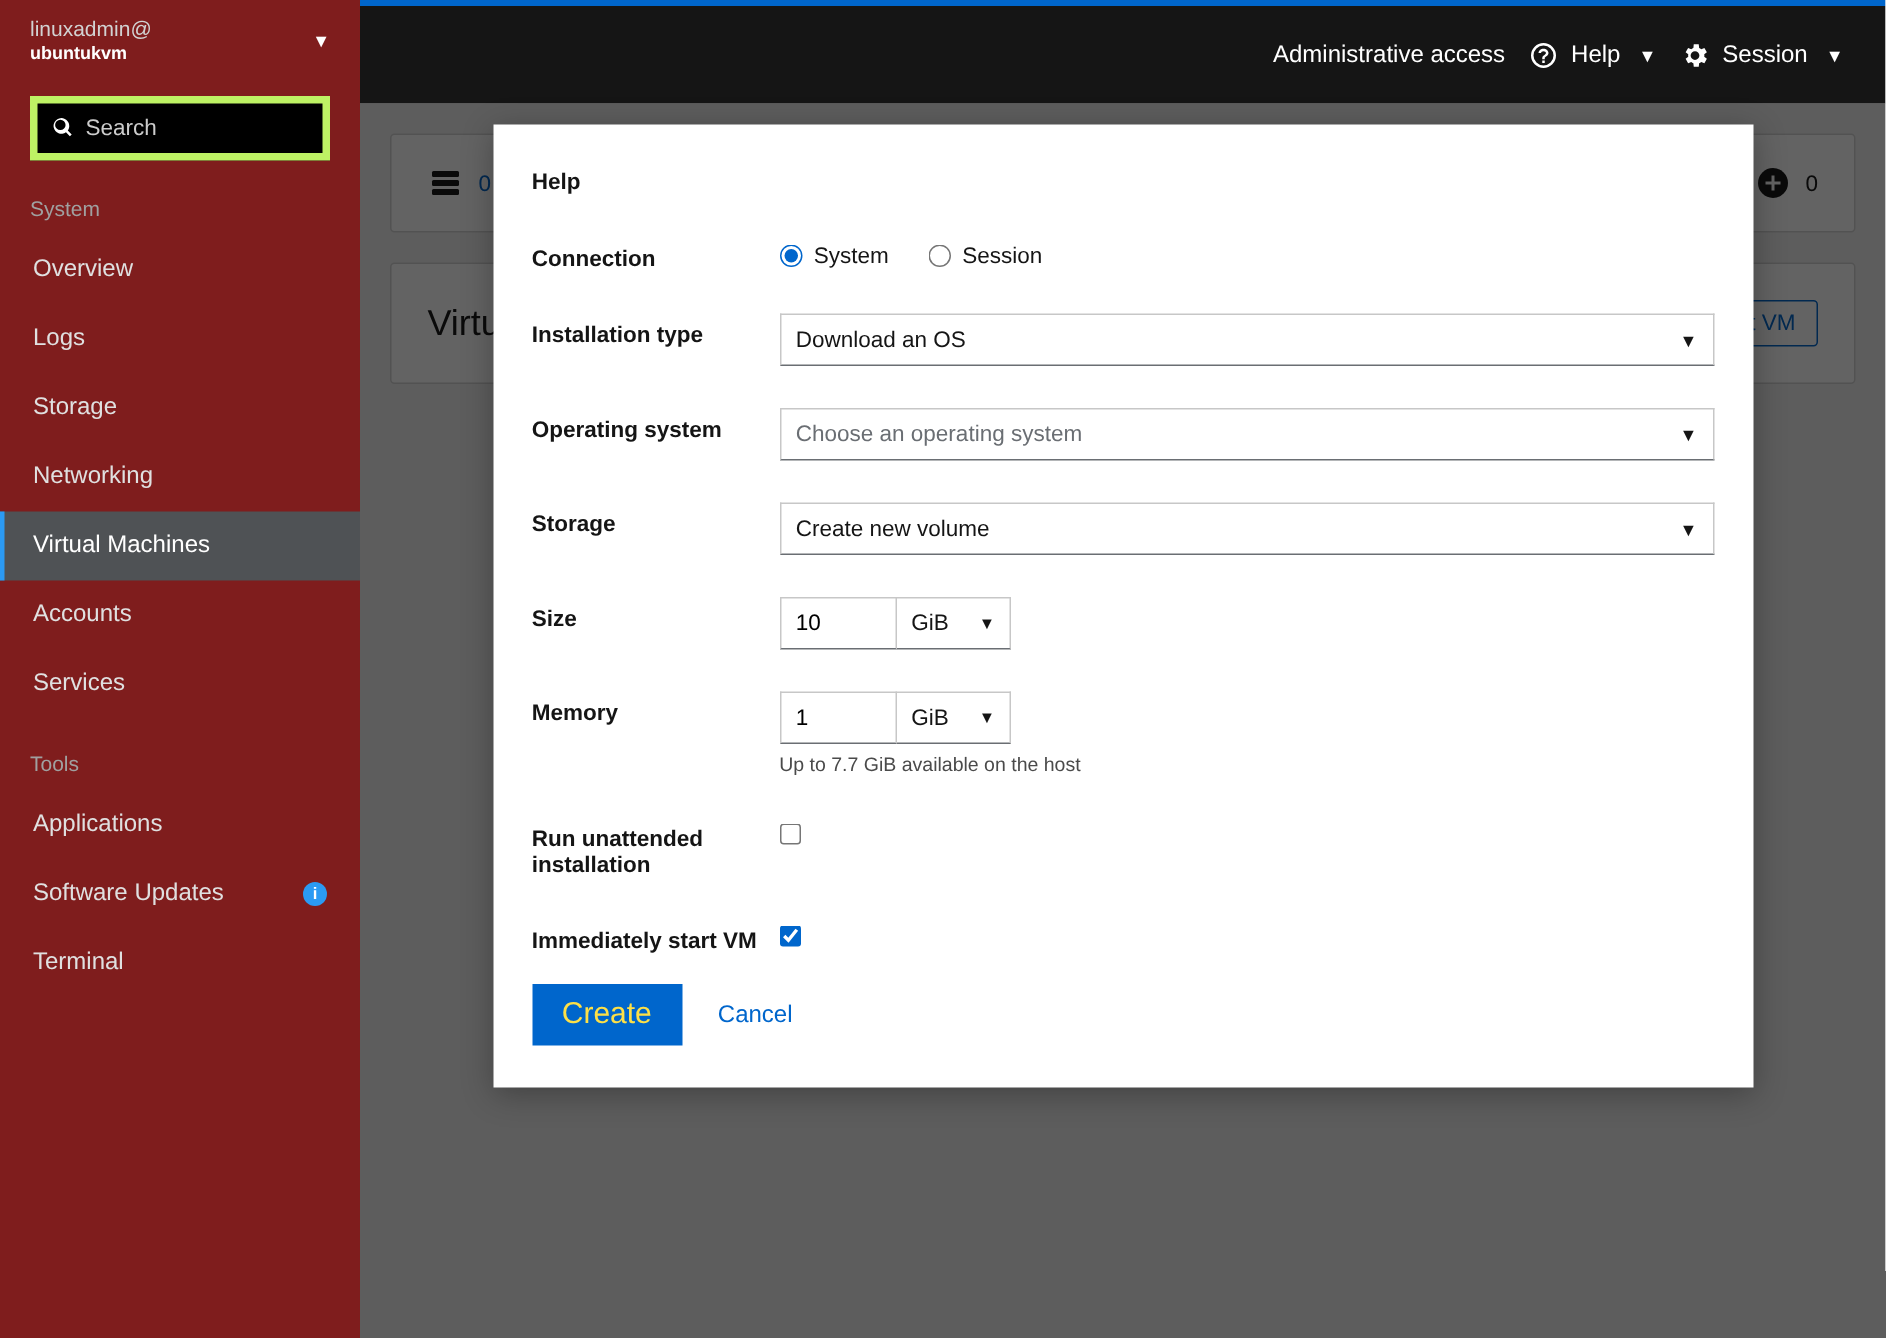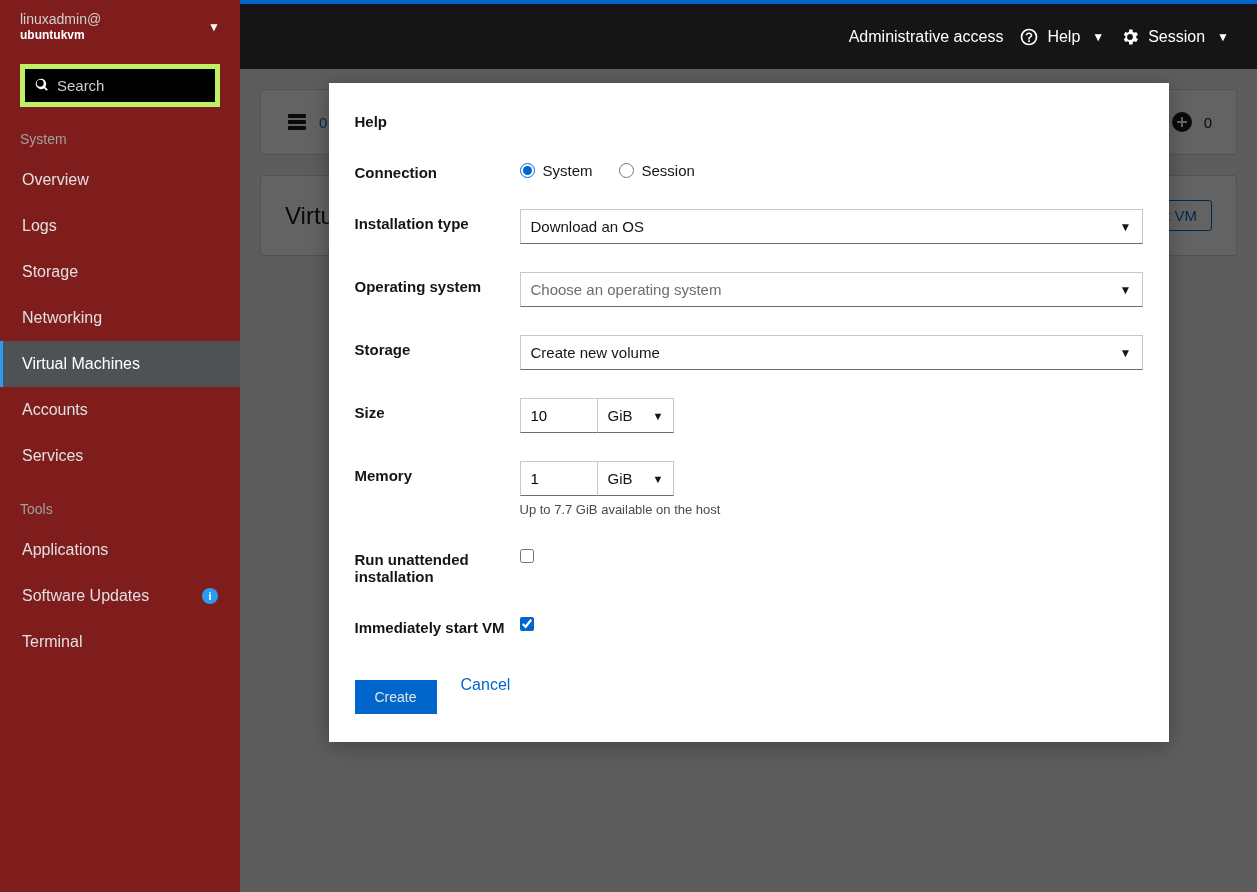--- a/index.html
+++ b/index.html
@@ -53,21 +53,21 @@
 .select-box { position: relative; width: 100%; border: 1px solid #c7c7c7; border-bottom: 1px solid #6a6e73; padding: 8px 10px; font-size: 15px; background: #fff; cursor: pointer; display: flex; justify-content: space-between; align-items: center; }
 .select-box.placeholder { color: #6a6e73; }
 .select-box .caret { color: #151515; font-size: 12px; }
 .size-group { display: flex; align-items: flex-end; }
 .size-input { width: 78px; border: 1px solid #c7c7c7; border-bottom: 1px solid #6a6e73; padding: 8px 10px; font-size: 15px; outline: none; }
 .unit-select { border: 1px solid #c7c7c7; border-bottom: 1px solid #6a6e73; border-left: none; padding: 8px 10px; font-size: 15px; background: #fff; cursor: pointer; display: flex; align-items: center; gap: 20px; }
 .helper-text { font-size: 13px; color: #4a4a4a; margin-top: 6px; }
 .checkbox-row { display: flex; align-items: center; padding-top: 4px; }
 .checkbox-row input { width: 14px; height: 14px; accent-color: #0066cc; }
 .modal-actions { display: flex; gap: 24px; align-items: center; margin-top: 10px; }
-.btn-primary { background: #0066cc; color: #e5e5e5; border: none; padding: 9px 20px; font-size: 14px; cursor: pointer; margin-top: 24px; }
+.btn-primary { background: #0066cc; color: #fde047; border: none; padding: 9px 20px; font-size: 20px; cursor: pointer; }
 .btn-link { color: #0066cc; background: none; border: none; font-size: 16px; cursor: pointer; }
 </style>
 </head>
 <body>
 
 <div class="sidebar">
   <div class="sidebar-header">
     <div class="sidebar-user">
       <div class="at">linuxadmin@</div>
       <div class="host">ubuntukvm</div>

